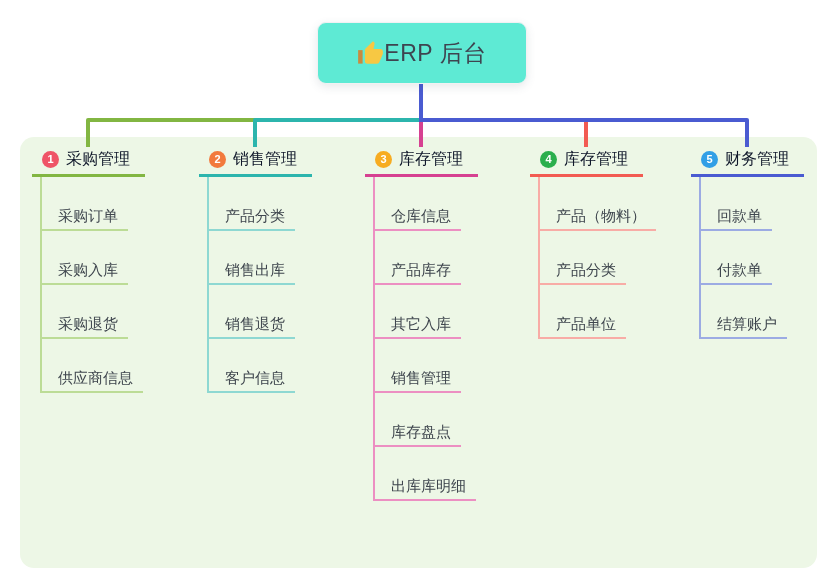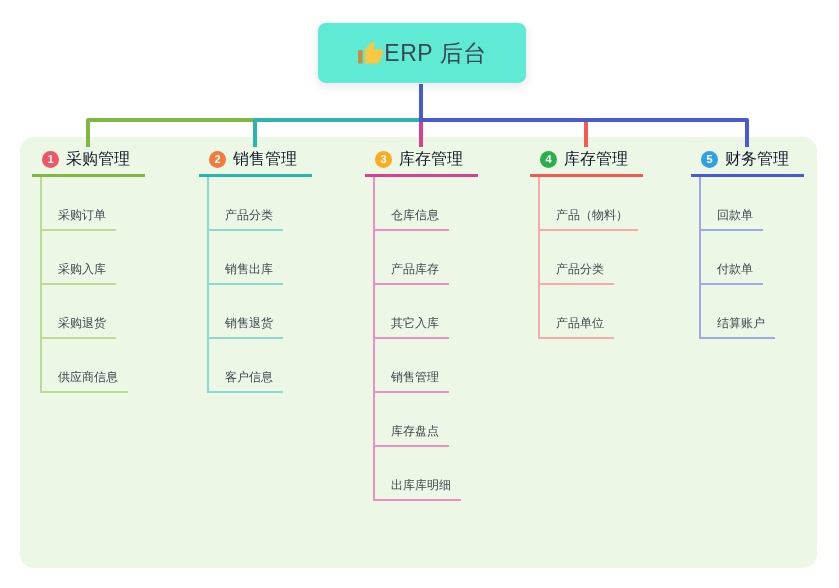--- a/index.html
+++ b/index.html
@@ -100,21 +100,21 @@
   }
   .branch-items {
     margin-left: 8px;
     border-left: 2px solid var(--light);
   }
   .item {
     box-sizing: content-box;
     width: max-content;
     padding: 30px 10px 5px 16px;
     border-bottom: 2px solid var(--light);
-    font-size: 12px;
+    font-size: 15px;
     line-height: 17px;
     color: #3f464e;
     white-space: nowrap;
     cursor: default;
   }
 </style>
 </head>
 <body>
 
 <div class="stage">

